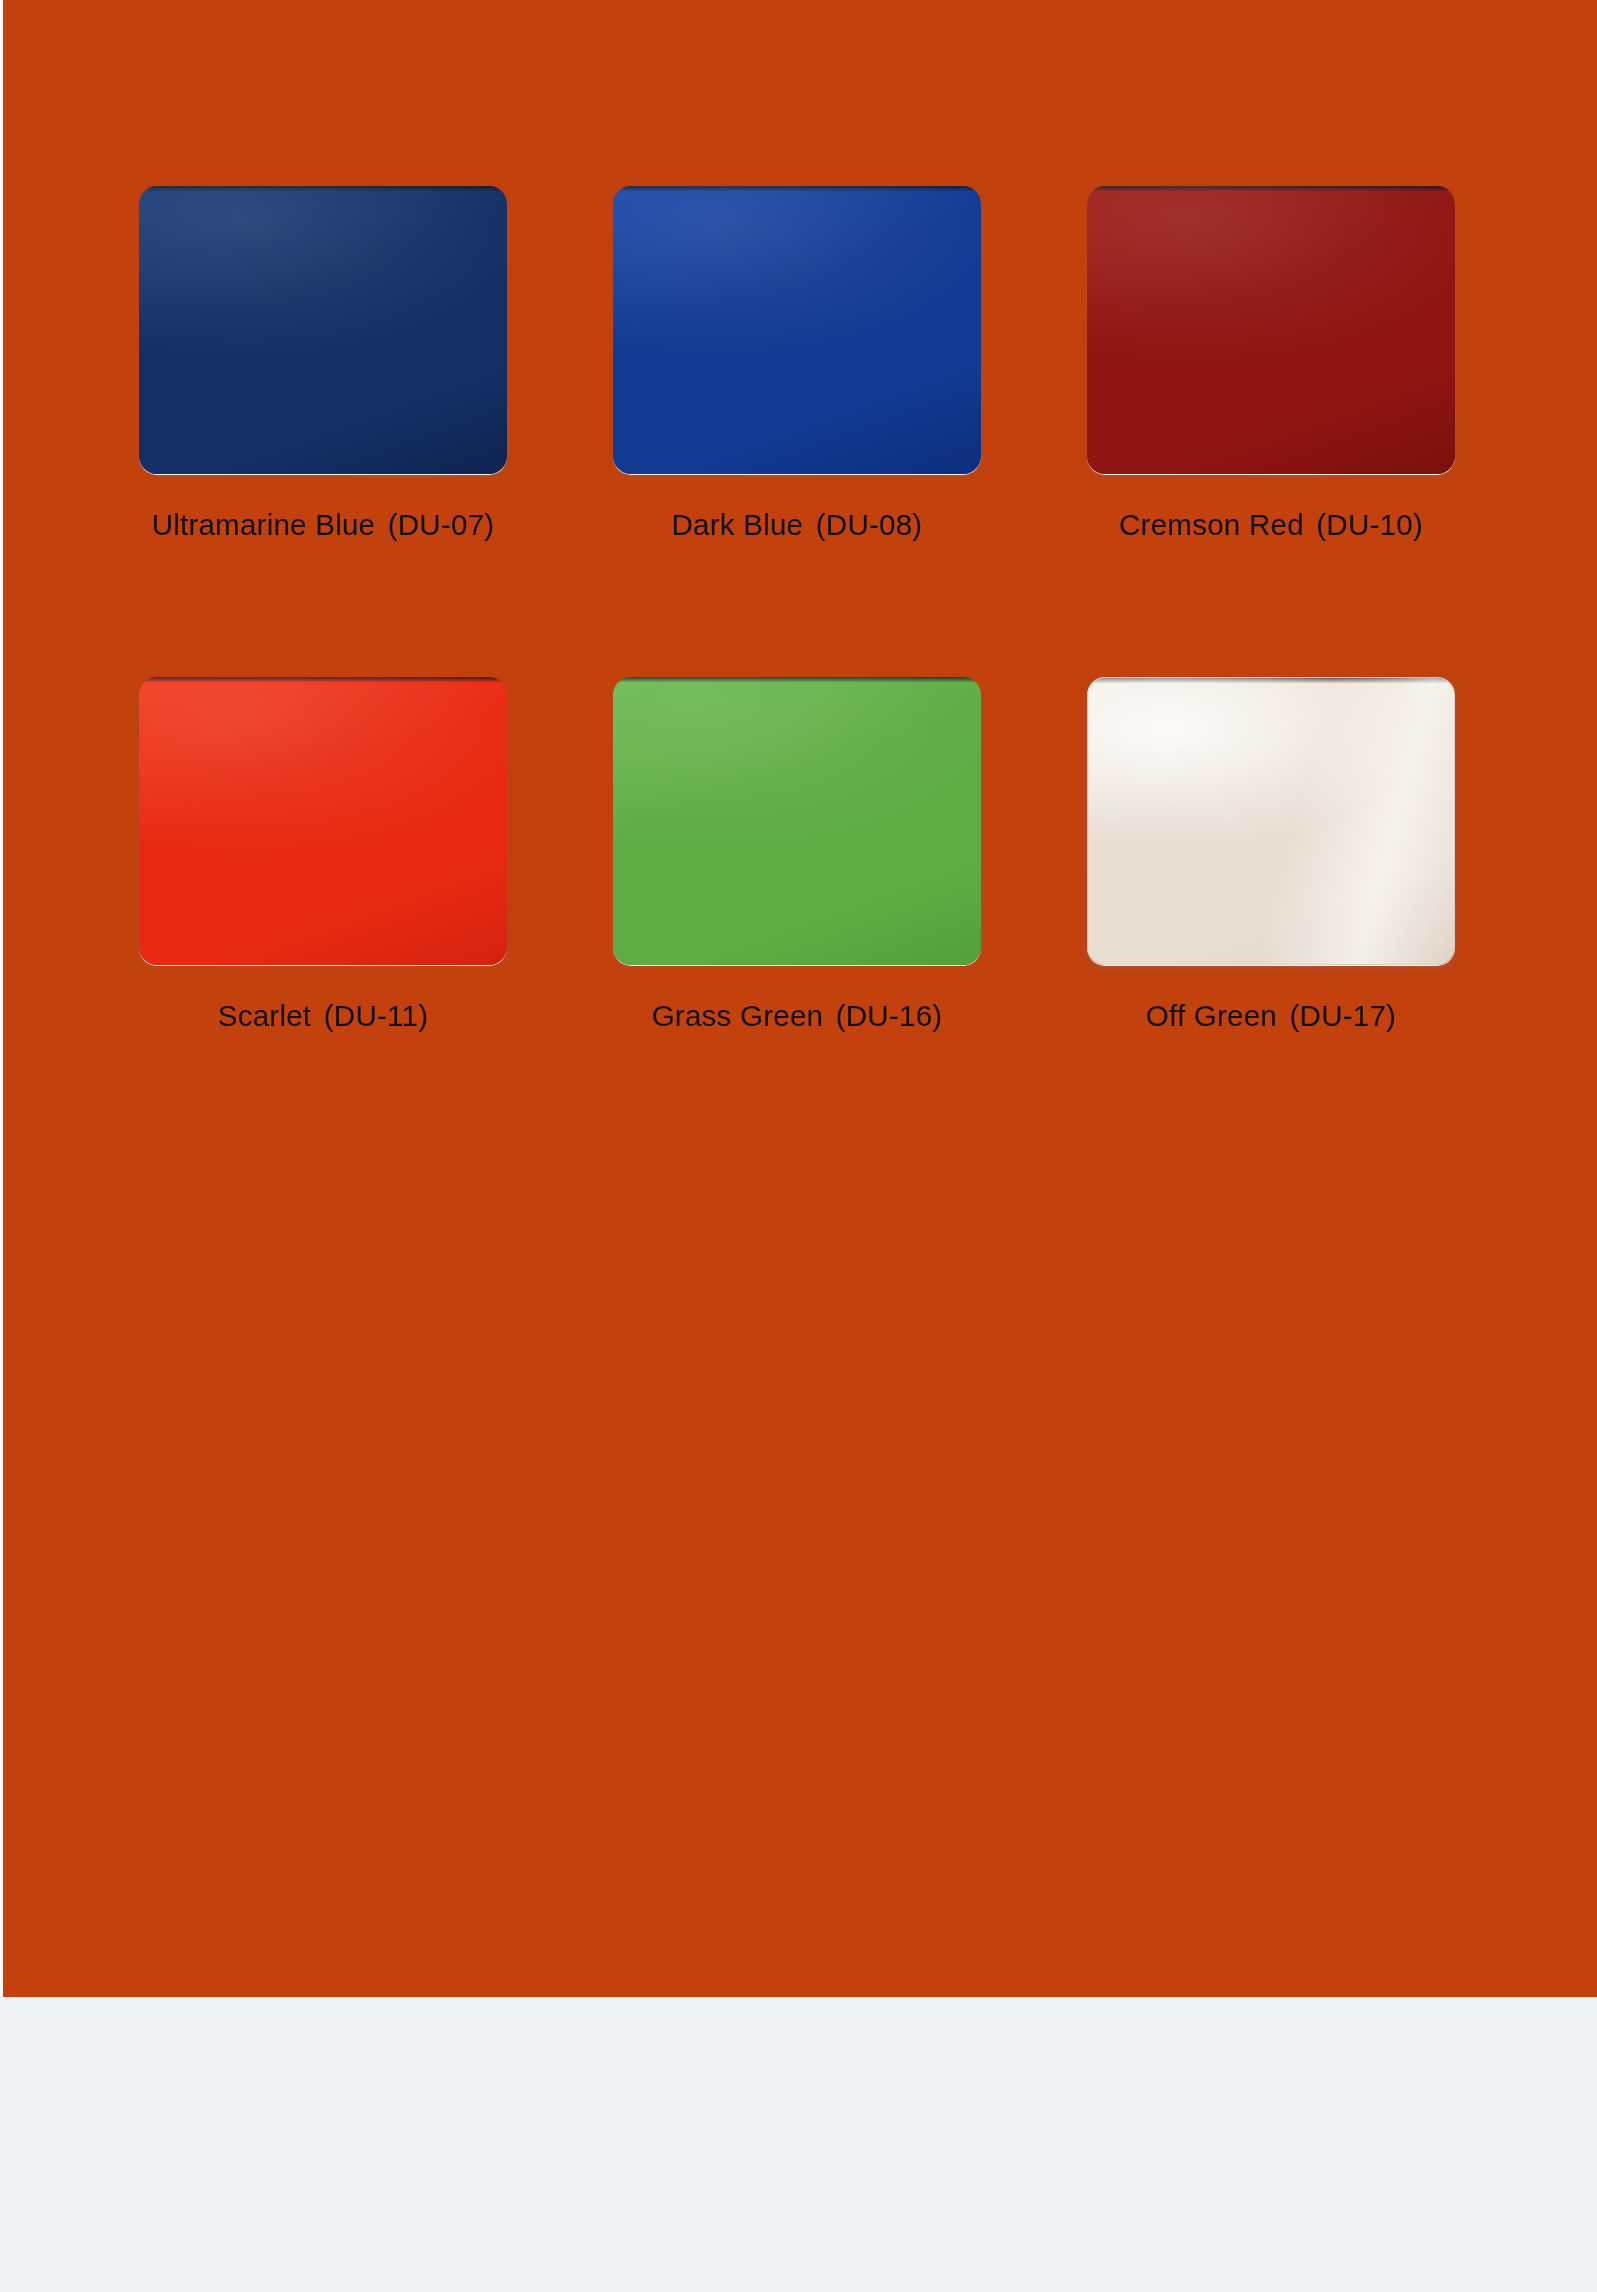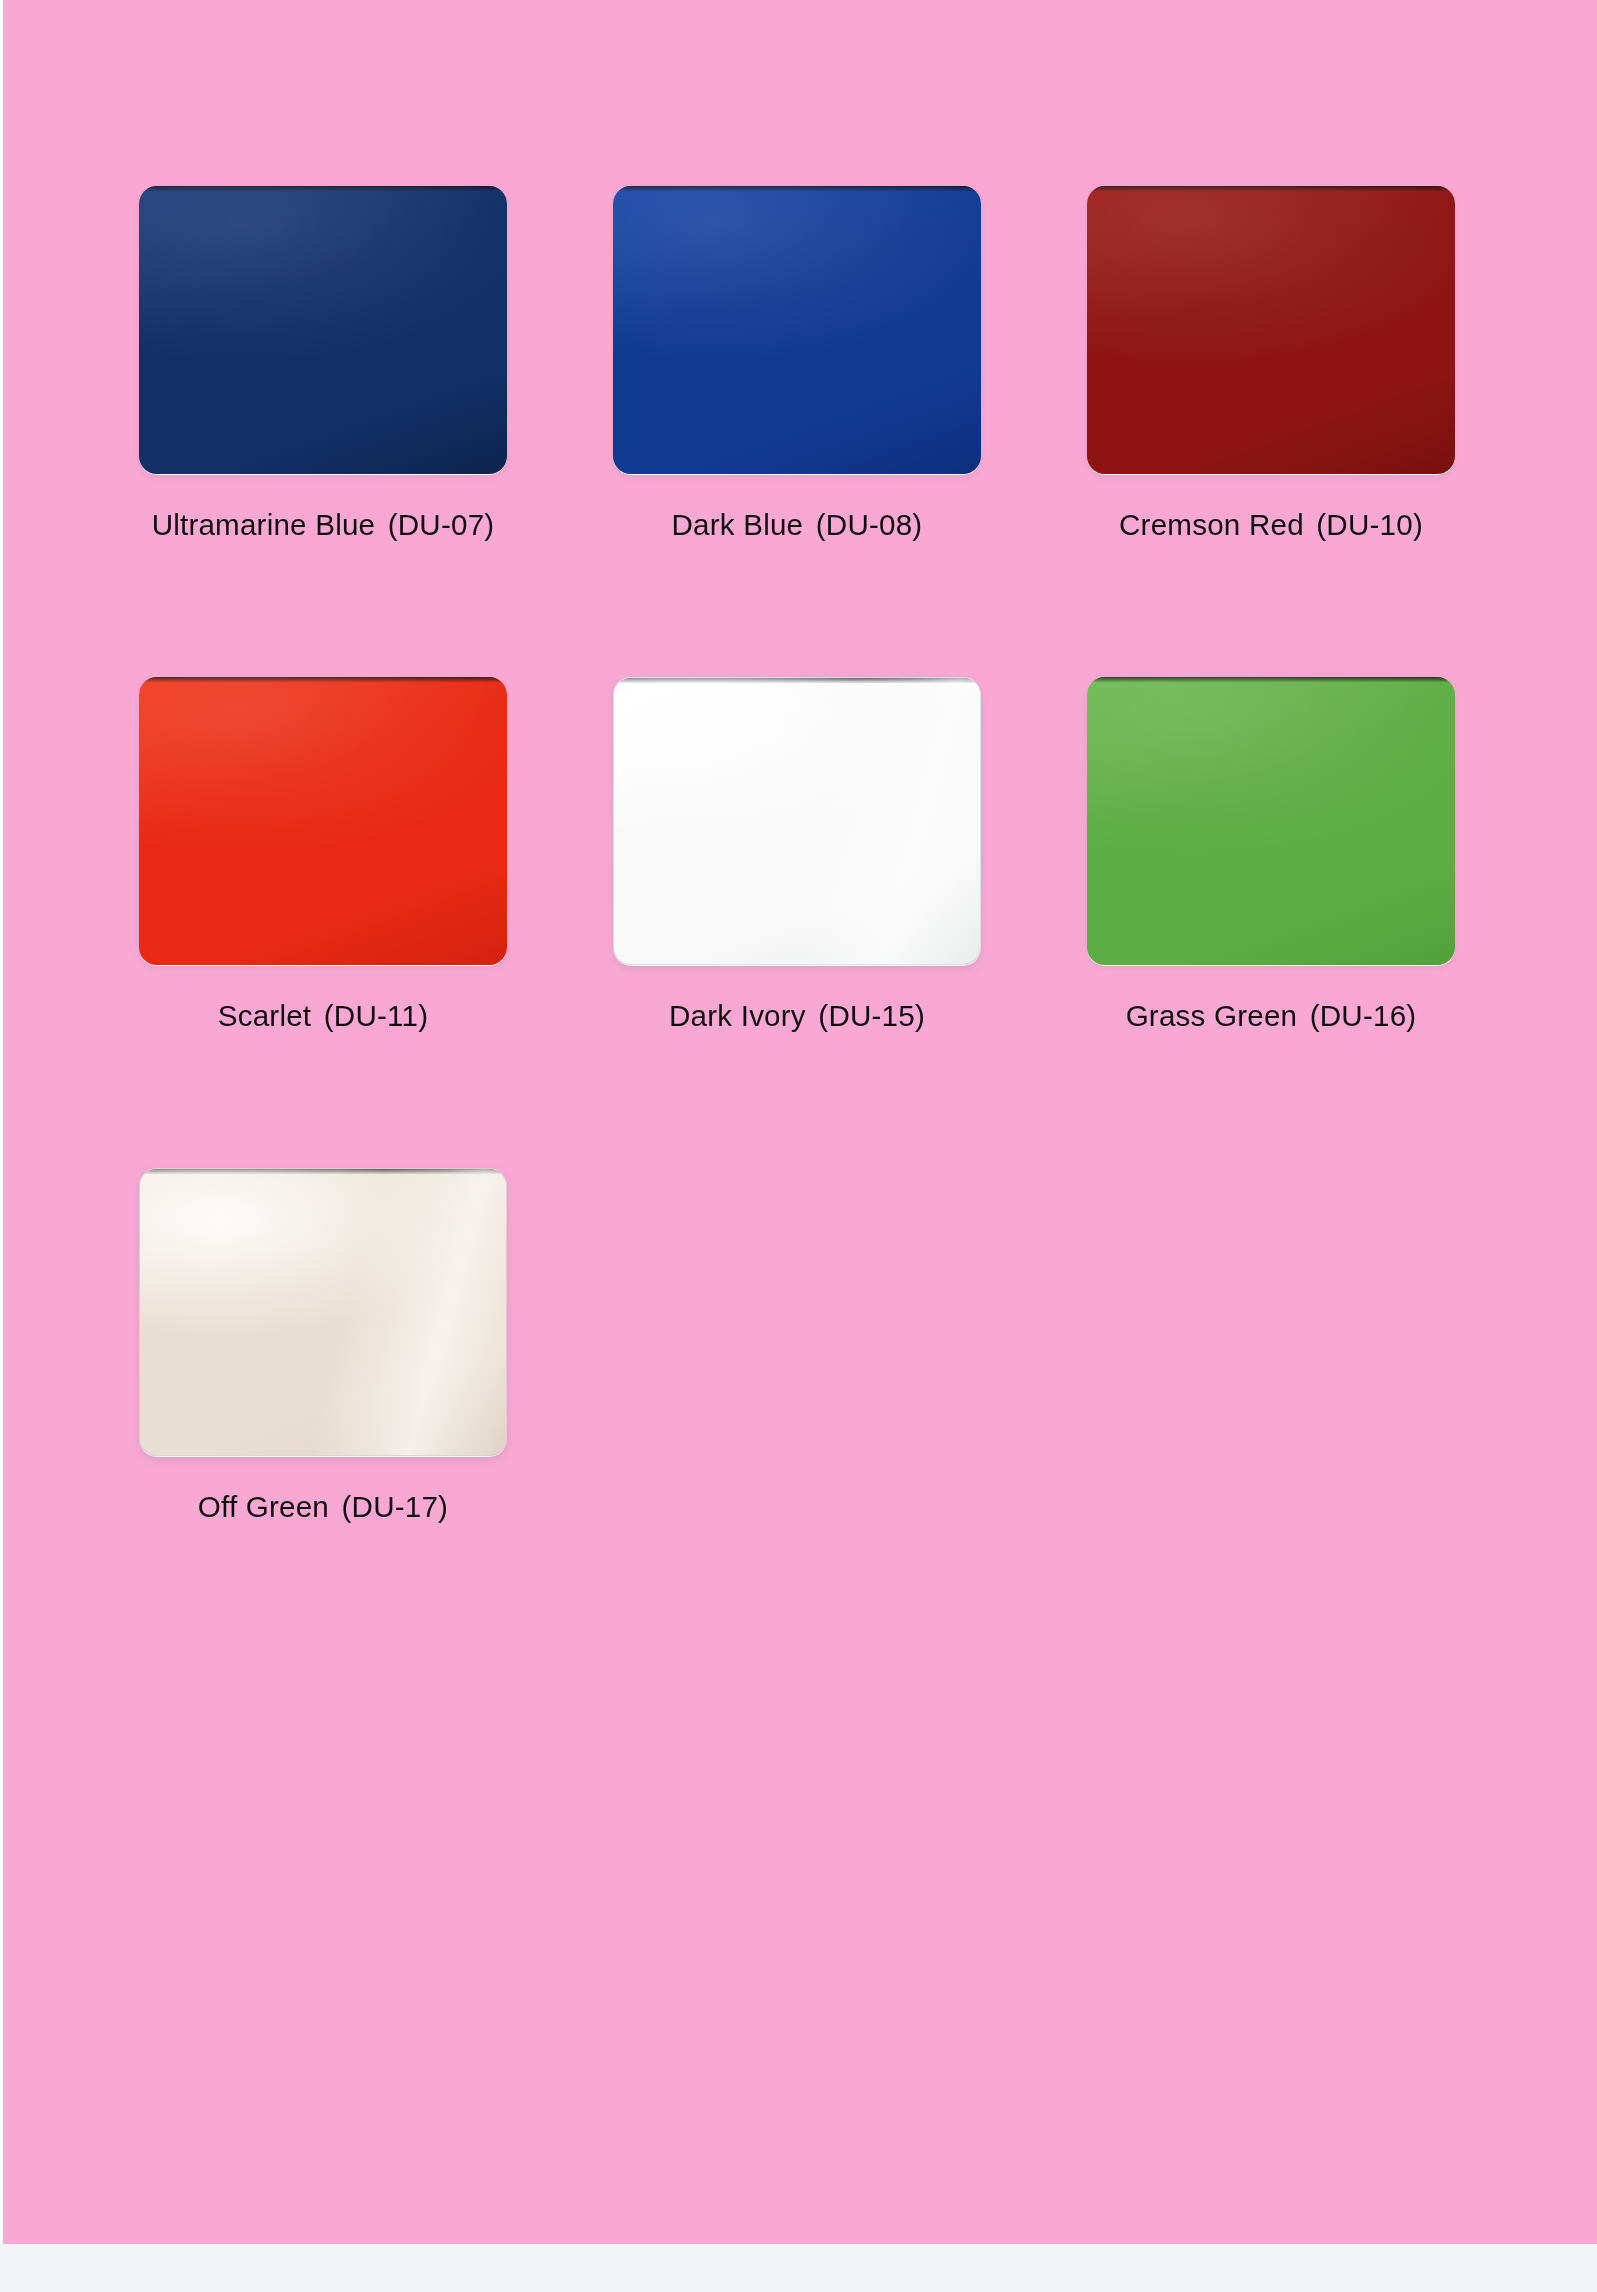--- a/index.html
+++ b/index.html
@@ -6,22 +6,22 @@
     margin: 0;
     padding: 0;
     background: #f2f3f5;
   }
   body {
     font-family: "Liberation Sans", sans-serif;
   }
   .page {
     position: relative;
     width: 1598px;
-    height: 2244px;
-    background: #f9a8d4;
+    height: 1997px;
+    background: #c2410c;
     overflow: hidden;
     box-sizing: border-box;
   }
   
   .page-edge-bottom {
     position: absolute;
     left: 0;
     right: 0;
     top: 2269px;
     height: 24px;
@@ -159,31 +159,20 @@
         </div>
       </div>
       <div class="label">
         <span>Scarlet</span><span class="code">(DU-11)</span>
       </div>
     </div>
 
 
 
 
-    <div class="cell">
-      <div class="chip-wrap">
-        <div class="chip light" style="background: linear-gradient(160deg, rgb(255, 255, 255) 0%, rgb(247, 248, 247) 38%, rgb(247, 248, 247) 74%, rgb(233, 236, 235) 100%); border: 0.9px solid rgba(200, 203, 208, 0.55);">
-          <span class="bevel"></span>
-          <span class="gloss" style="background: radial-gradient(120% 70% at 22% 18%, rgba(255, 255, 255, 0.85) 0%, rgba(255, 255, 255, 0) 58%), linear-gradient(105deg, rgba(255, 255, 255, 0) 55%, rgba(255, 255, 255, 0.6) 78%, rgba(255, 255, 255, 0) 100%);"></span>
-        </div>
-      </div>
-      <div class="label">
-        <span>Dark Ivory</span><span class="code">(DU-15)</span>
-      </div>
-    </div>
 
     <div class="cell">
       <div class="chip-wrap">
         <div class="chip" style="background: linear-gradient(160deg, rgb(107, 185, 80) 0%, rgb(94, 173, 68) 38%, rgb(94, 173, 68) 74%, rgb(82, 160, 58) 100%);">
           <span class="bevel"></span>
           <span class="gloss" style="background: radial-gradient(130% 80% at 28% 12%, rgba(255, 255, 255, 0.1) 0%, rgba(255, 255, 255, 0) 62%);"></span>
         </div>
       </div>
       <div class="label">
         <span>Grass Green</span><span class="code">(DU-16)</span>

